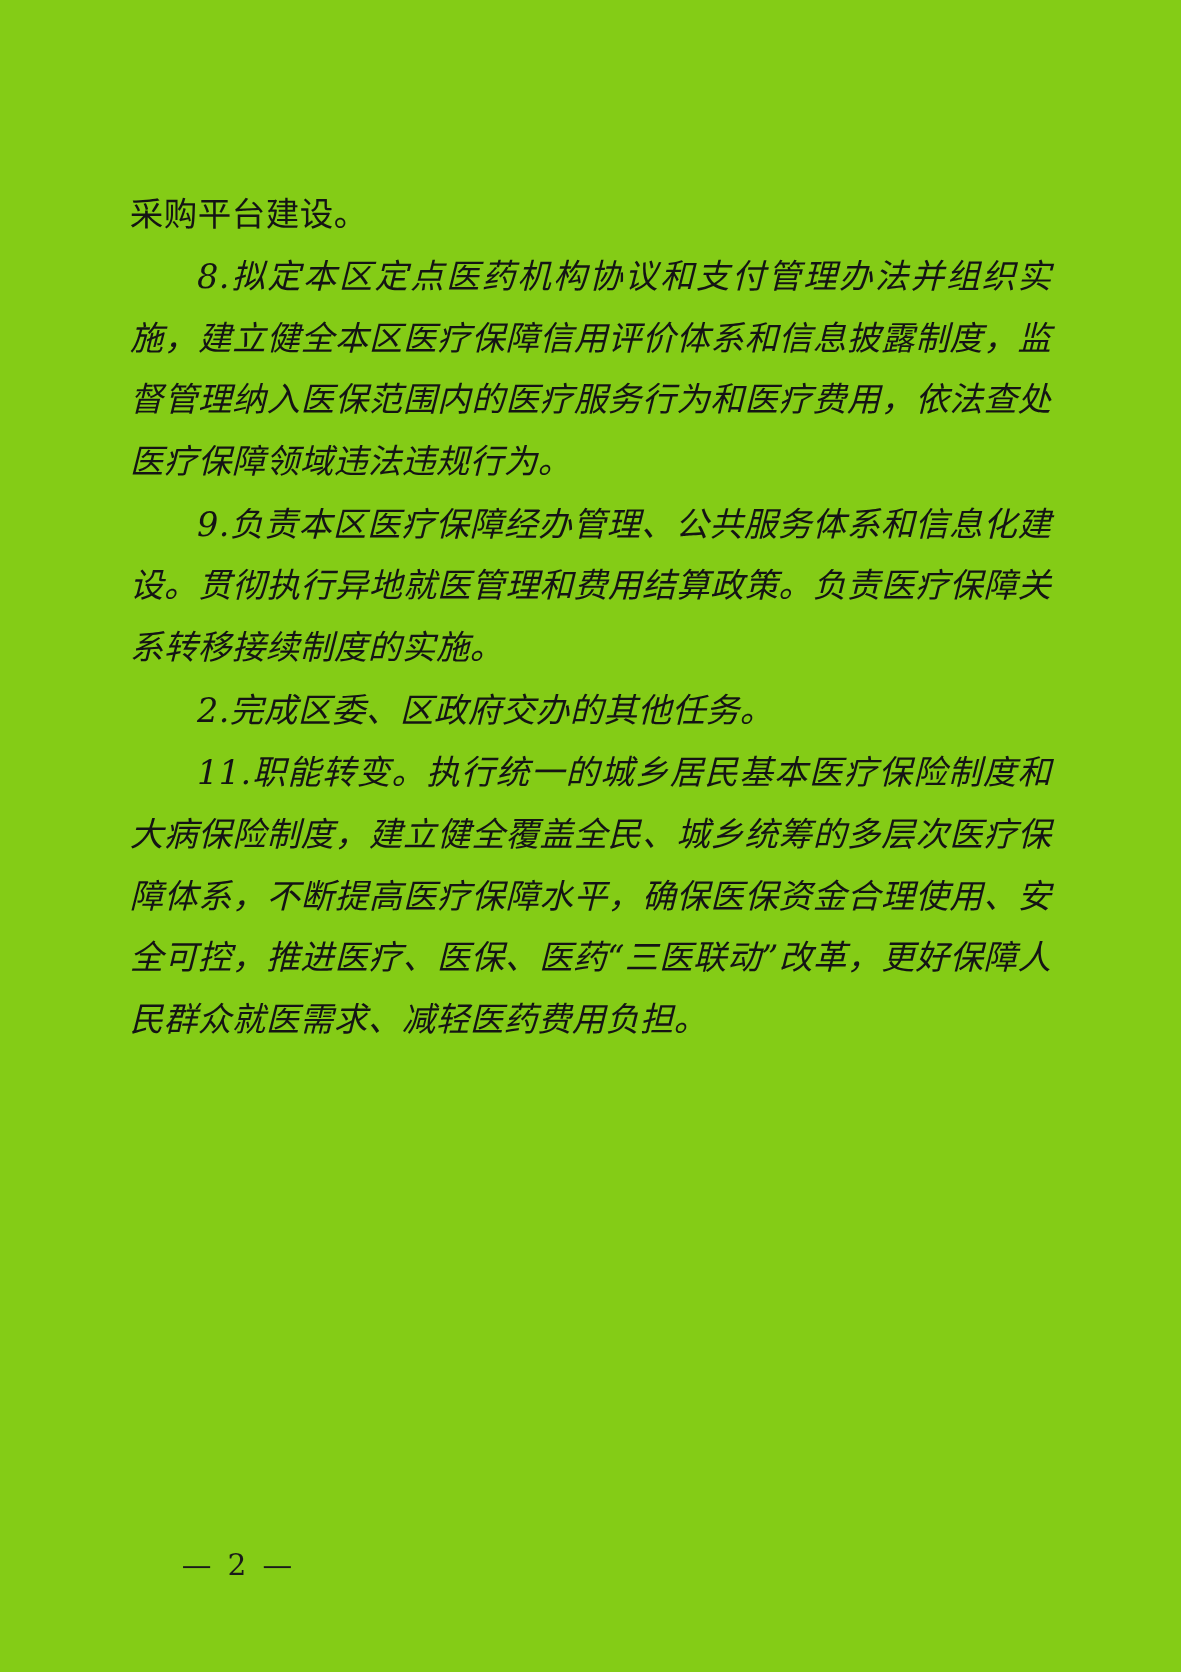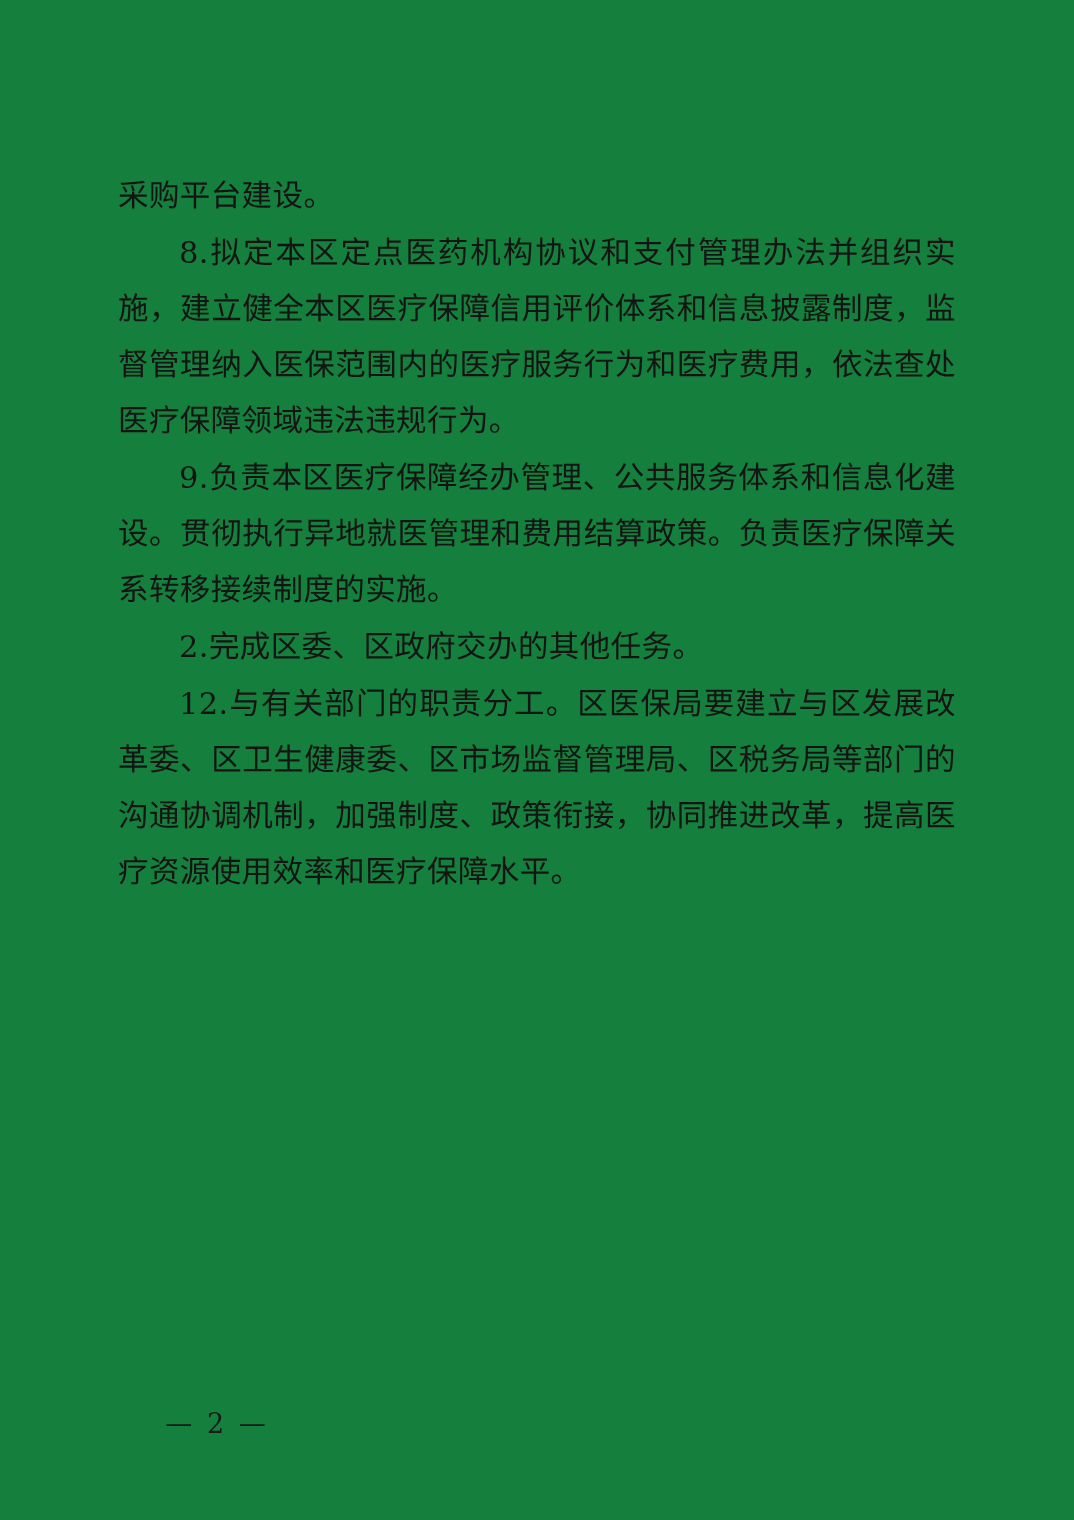--- a/index.html
+++ b/index.html
@@ -14,41 +14,42 @@
     position: relative;
     font-family: "DejaVu Serif", "Liberation Serif", serif;
     color: #1a1a1a;
   }
   .page {
     position: absolute;
     left: 0;
     top: 0;
     width: 1074px;
     height: 1520px;
-    background: #15803d;
+    background: #84cc16;
     overflow: hidden;
   }
   .content {
     position: absolute;
     left: 118px;
     top: 168px;
     width: 838px;
   }
   .para {
     font-size: 30.5px;
     line-height: 56px;
     letter-spacing: 0.4px;
     text-align: justify;
     text-justify: inter-ideograph;
     margin: 0 0 1px 0;
     color: #141414;
     font-weight: 500;
   }
   .indent {
     text-indent: 61px;
+    font-style: italic;
   }
   .footer {
     position: absolute;
     left: 0;
     top: 1408px;
     width: 1074px;
     text-align: center;
     font-size: 27px;
     color: #1a1a1a;
     letter-spacing: 3px;
@@ -62,20 +63,20 @@
 </head>
 <body>
 
 <div class="page">
 
   <div class="content">
     <p class="para">采购平台建设。</p>
     <p class="para indent">8.拟定本区定点医药机构协议和支付管理办法并组织实施，建立健全本区医疗保障信用评价体系和信息披露制度，监督管理纳入医保范围内的医疗服务行为和医疗费用，依法查处医疗保障领域违法违规行为。</p>
     <p class="para indent">9.负责本区医疗保障经办管理、公共服务体系和信息化建设。贯彻执行异地就医管理和费用结算政策。负责医疗保障关系转移接续制度的实施。</p>
     <p class="para indent">2.完成区委、区政府交办的其他任务。</p>
-    <p class="para indent">12.与有关部门的职责分工。区医保局要建立与区发展改革委、区卫生健康委、区市场监督管理局、区税务局等部门的沟通协调机制，加强制度、政策衔接，协同推进改革，提高医疗资源使用效率和医疗保障水平。</p>
+    <p class="para indent">11.职能转变。执行统一的城乡居民基本医疗保险制度和大病保险制度，建立健全覆盖全民、城乡统筹的多层次医疗保障体系，不断提高医疗保障水平，确保医保资金合理使用、安全可控，推进医疗、医保、医药“三医联动”改革，更好保障人民群众就医需求、减轻医药费用负担。</p>
   </div>
 
   <div class="footer">
     <span class="page-number-wrap">— 2 —</span>
   </div>
 
 </div>
 
 </body></html>

